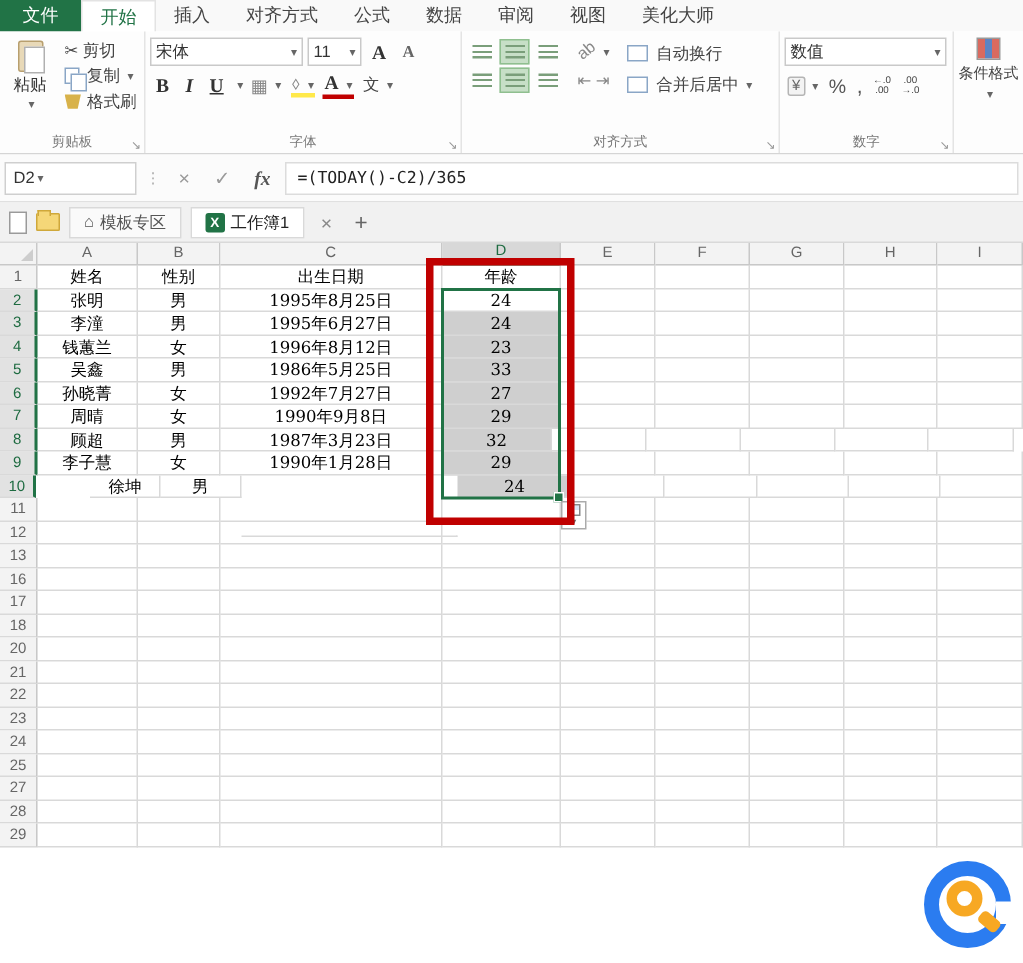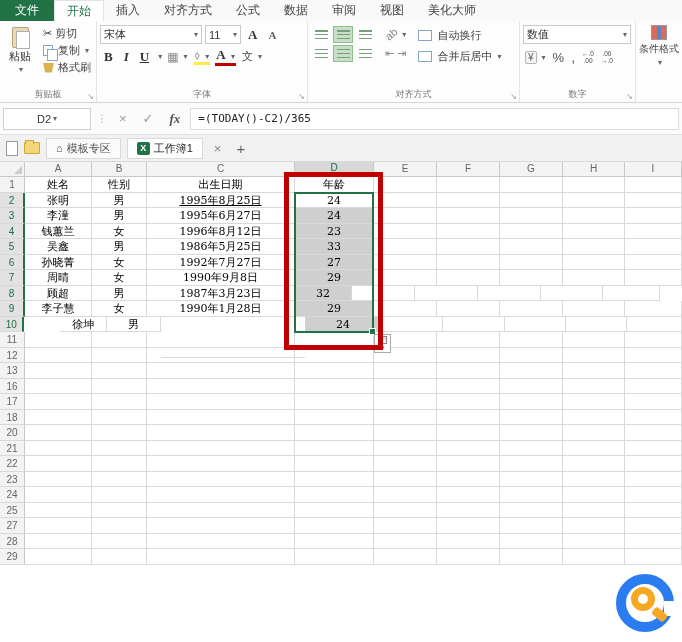--- a/index.html
+++ b/index.html
@@ -79,21 +79,21 @@
     gap:2px; padding-top:4px; font-size:10px; color:#444; cursor:pointer; }
   .cf-ic { width:16px; height:15px;
     background:
       linear-gradient(90deg,#d96a5f 0 33%,#5b84c4 33% 66%,#d96a5f 66%);
     border:1px solid #999; }
   
   .fbar { position:absolute; top:103px; left:0; width:682px; height:32px;
     background:#fbfbfb; border-bottom:1px solid #e0e0e0; display:flex;
     align-items:center; padding:0 3px; gap:4px; }
   .namebox { width:88px; height:22px; background:#fff; border:1px solid #cfcfcf;
-    display:flex; align-items:center; justify-content:center;
+    display:flex; align-items:center; justify-content:flex-start;
     padding:0 5px; font-size:11px; }
   .fdots { color:#aaa; font-size:10px; padding:0 2px; }
   .fbtn { color:#9a9a9a; font-size:13px; padding:0 6px; cursor:pointer; }
   .fbtn.fx { font-style:italic; font-family:"Liberation Serif",serif;
     color:#555; font-weight:bold; }
   .ffield { flex:1; height:22px; background:#fff; border:1px solid #dcdcdc;
     display:flex; align-items:center; padding:0 7px;
     font-family:"DejaVu Sans Mono",monospace; font-size:11px; color:#222; }
   
   .ftabs { position:absolute; top:135px; left:0; width:682px; height:27px;
@@ -380,21 +380,21 @@
         <div class="cell" style="width: 63px;"></div>
         <div class="cell" style="width: 63px;"></div>
         <div class="cell" style="width: 63px;"></div>
         <div class="cell" style="width: 62px;"></div>
         <div class="cell" style="width: 57px;"></div>
       </div>
       <div class="grow">
         <div class="rh selrow">2</div>
         <div class="cell" style="width: 67px;">张明</div>
         <div class="cell" style="width: 55px;">男</div>
-        <div class="cell" style="width: 148px; text-decoration: underline;">1995年8月25日</div>
+        <div class="cell" style="width: 148px;">1995年8月25日</div>
         <div class="cell" style="width: 79px;">24</div>
         <div class="cell" style="width: 63px;"></div>
         <div class="cell" style="width: 63px;"></div>
         <div class="cell" style="width: 63px;"></div>
         <div class="cell" style="width: 62px;"></div>
         <div class="cell" style="width: 57px;"></div>
       </div>
       <div class="grow">
         <div class="rh selrow">3</div>
         <div class="cell" style="width: 67px;">李潼</div>
@@ -453,21 +453,21 @@
         <div class="cell" style="width: 63px;"></div>
         <div class="cell" style="width: 63px;"></div>
         <div class="cell" style="width: 62px;"></div>
         <div class="cell" style="width: 57px;"></div>
       </div>
       <div class="grow">
         <div class="rh selrow">8</div>
         <div class="cell" style="width: 67px;">顾超</div>
         <div class="cell" style="width: 55px;">男</div>
         <div class="cell" style="width: 148px;">1987年3月23日</div>
-        <div class="cell sel" style="width: 57px;">32</div>
+        <div class="cell sel" style="width: 73px;">32</div>
         <div class="cell" style="width: 63px;"></div>
         <div class="cell" style="width: 63px;"></div>
         <div class="cell" style="width: 63px;"></div>
         <div class="cell" style="width: 62px;"></div>
         <div class="cell" style="width: 57px;"></div>
       </div>
       <div class="grow">
         <div class="rh selrow">9</div>
         <div class="cell" style="width: 67px;">李子慧</div>
         <div class="cell" style="width: 55px;">女</div>

